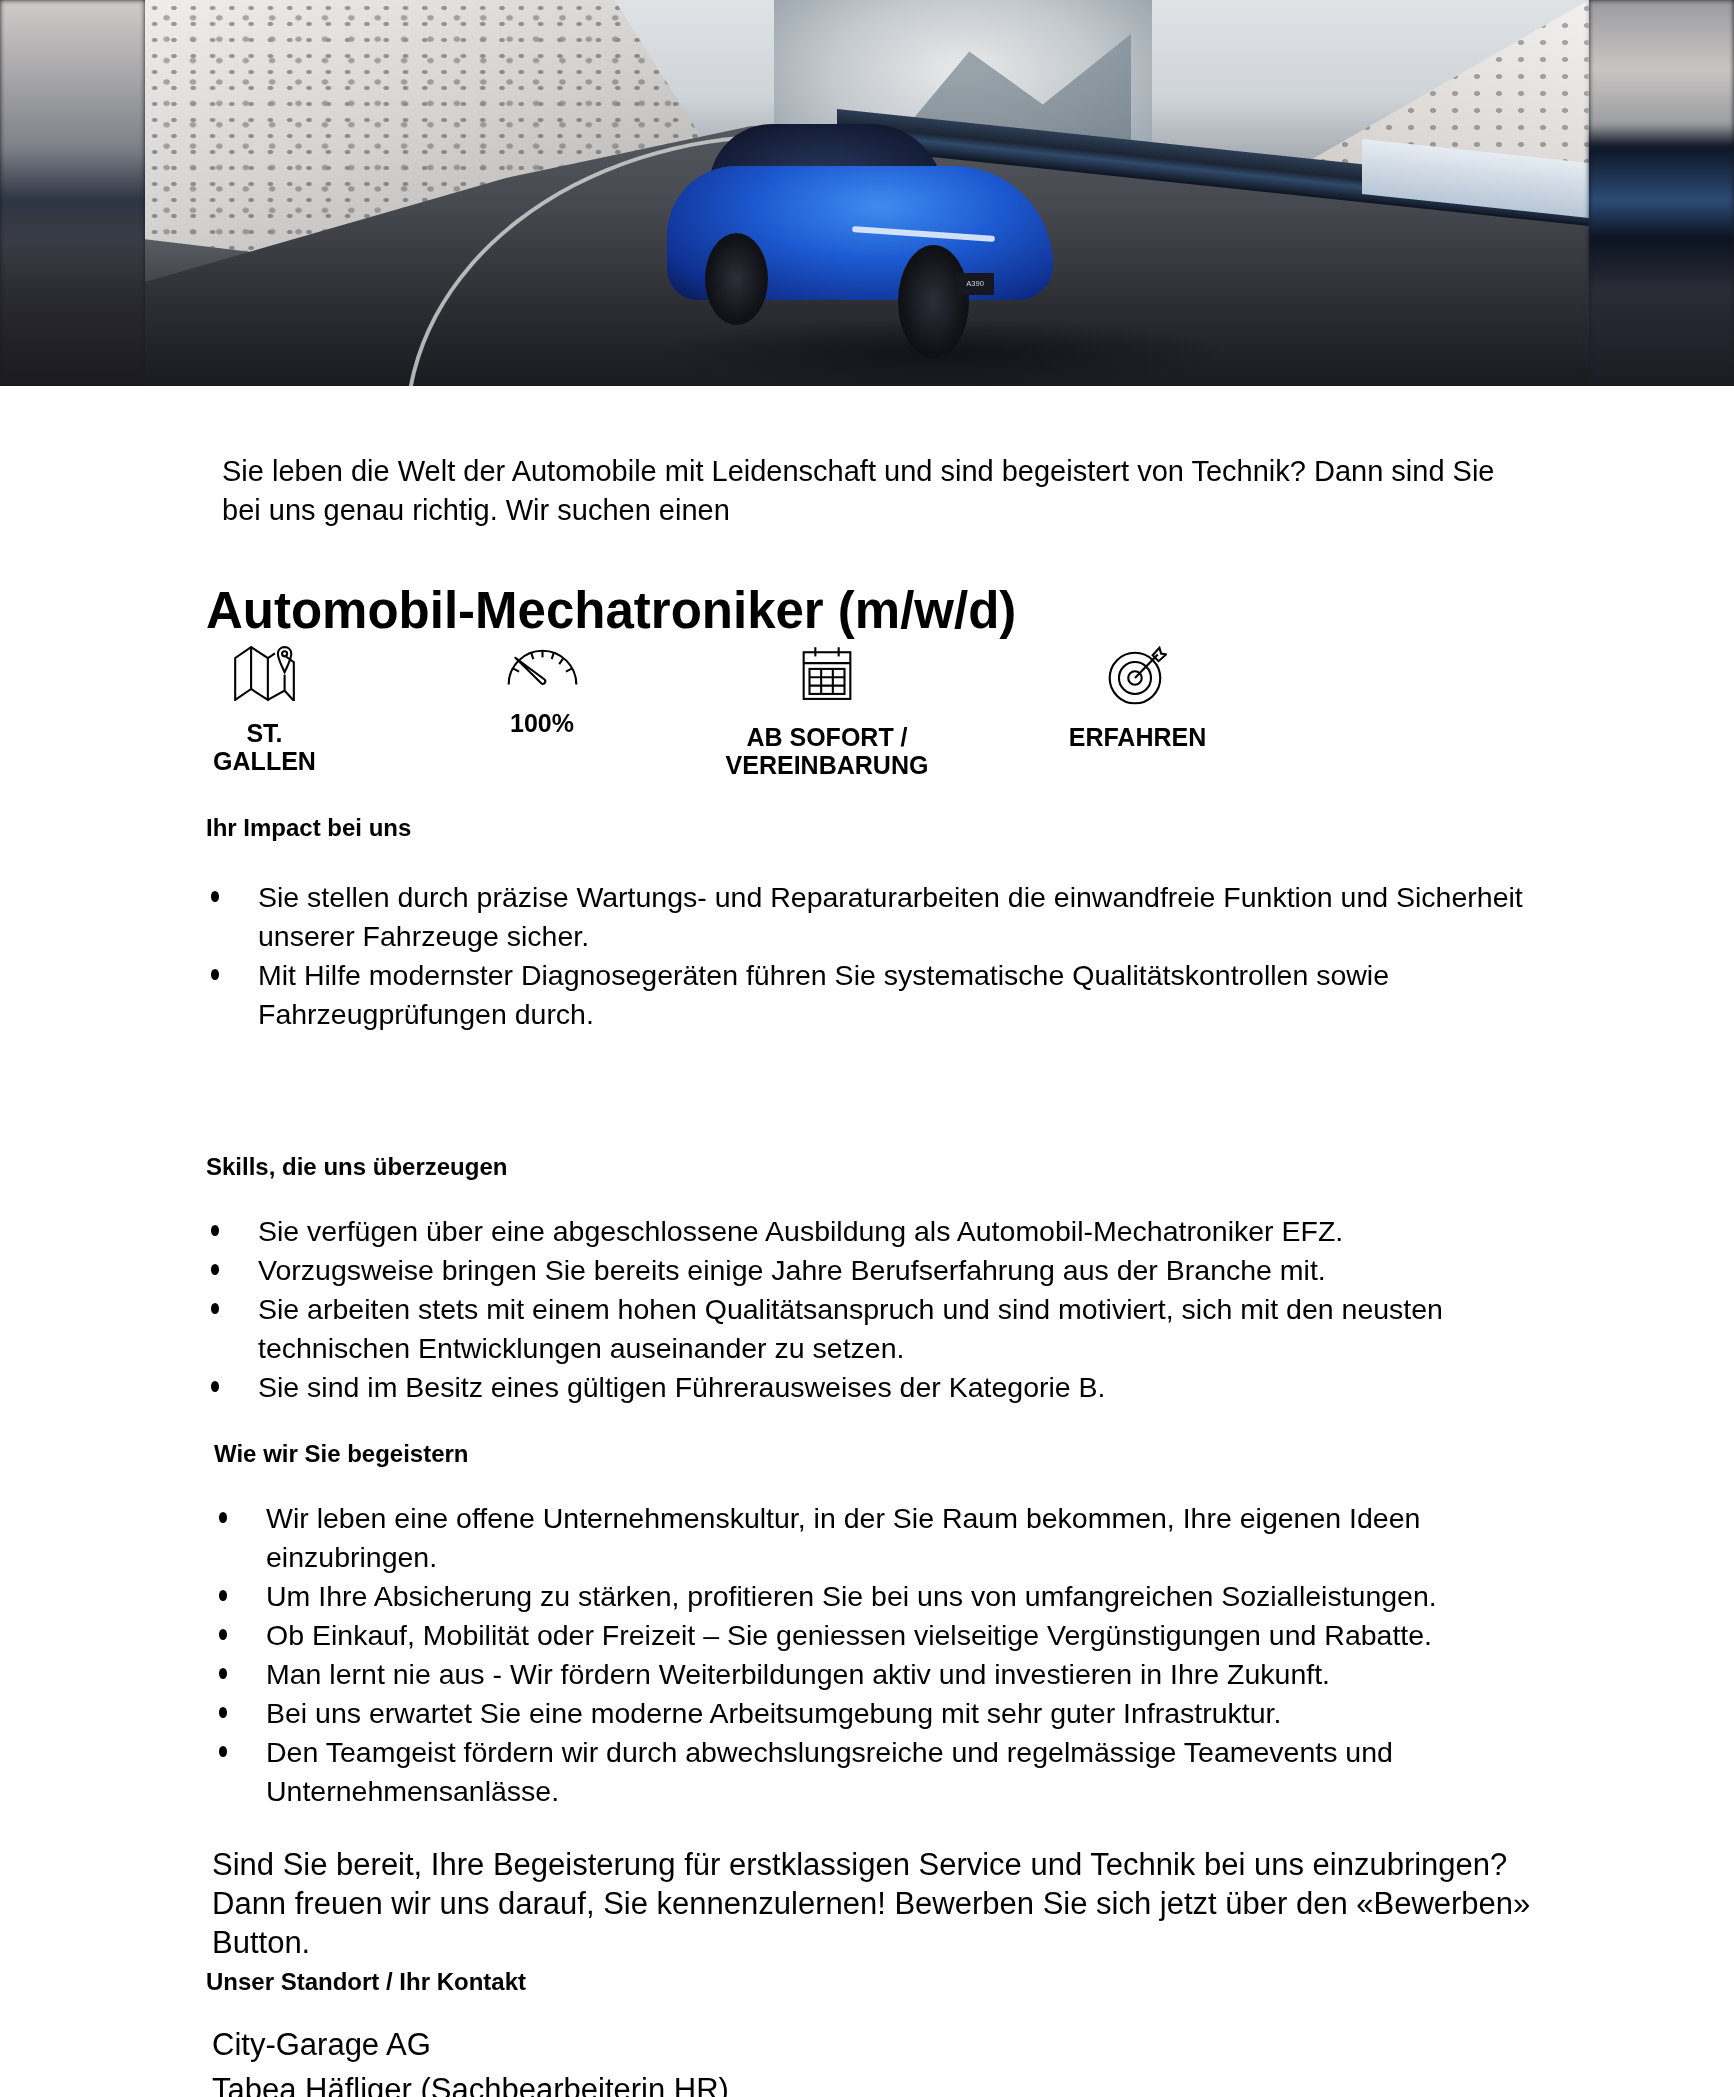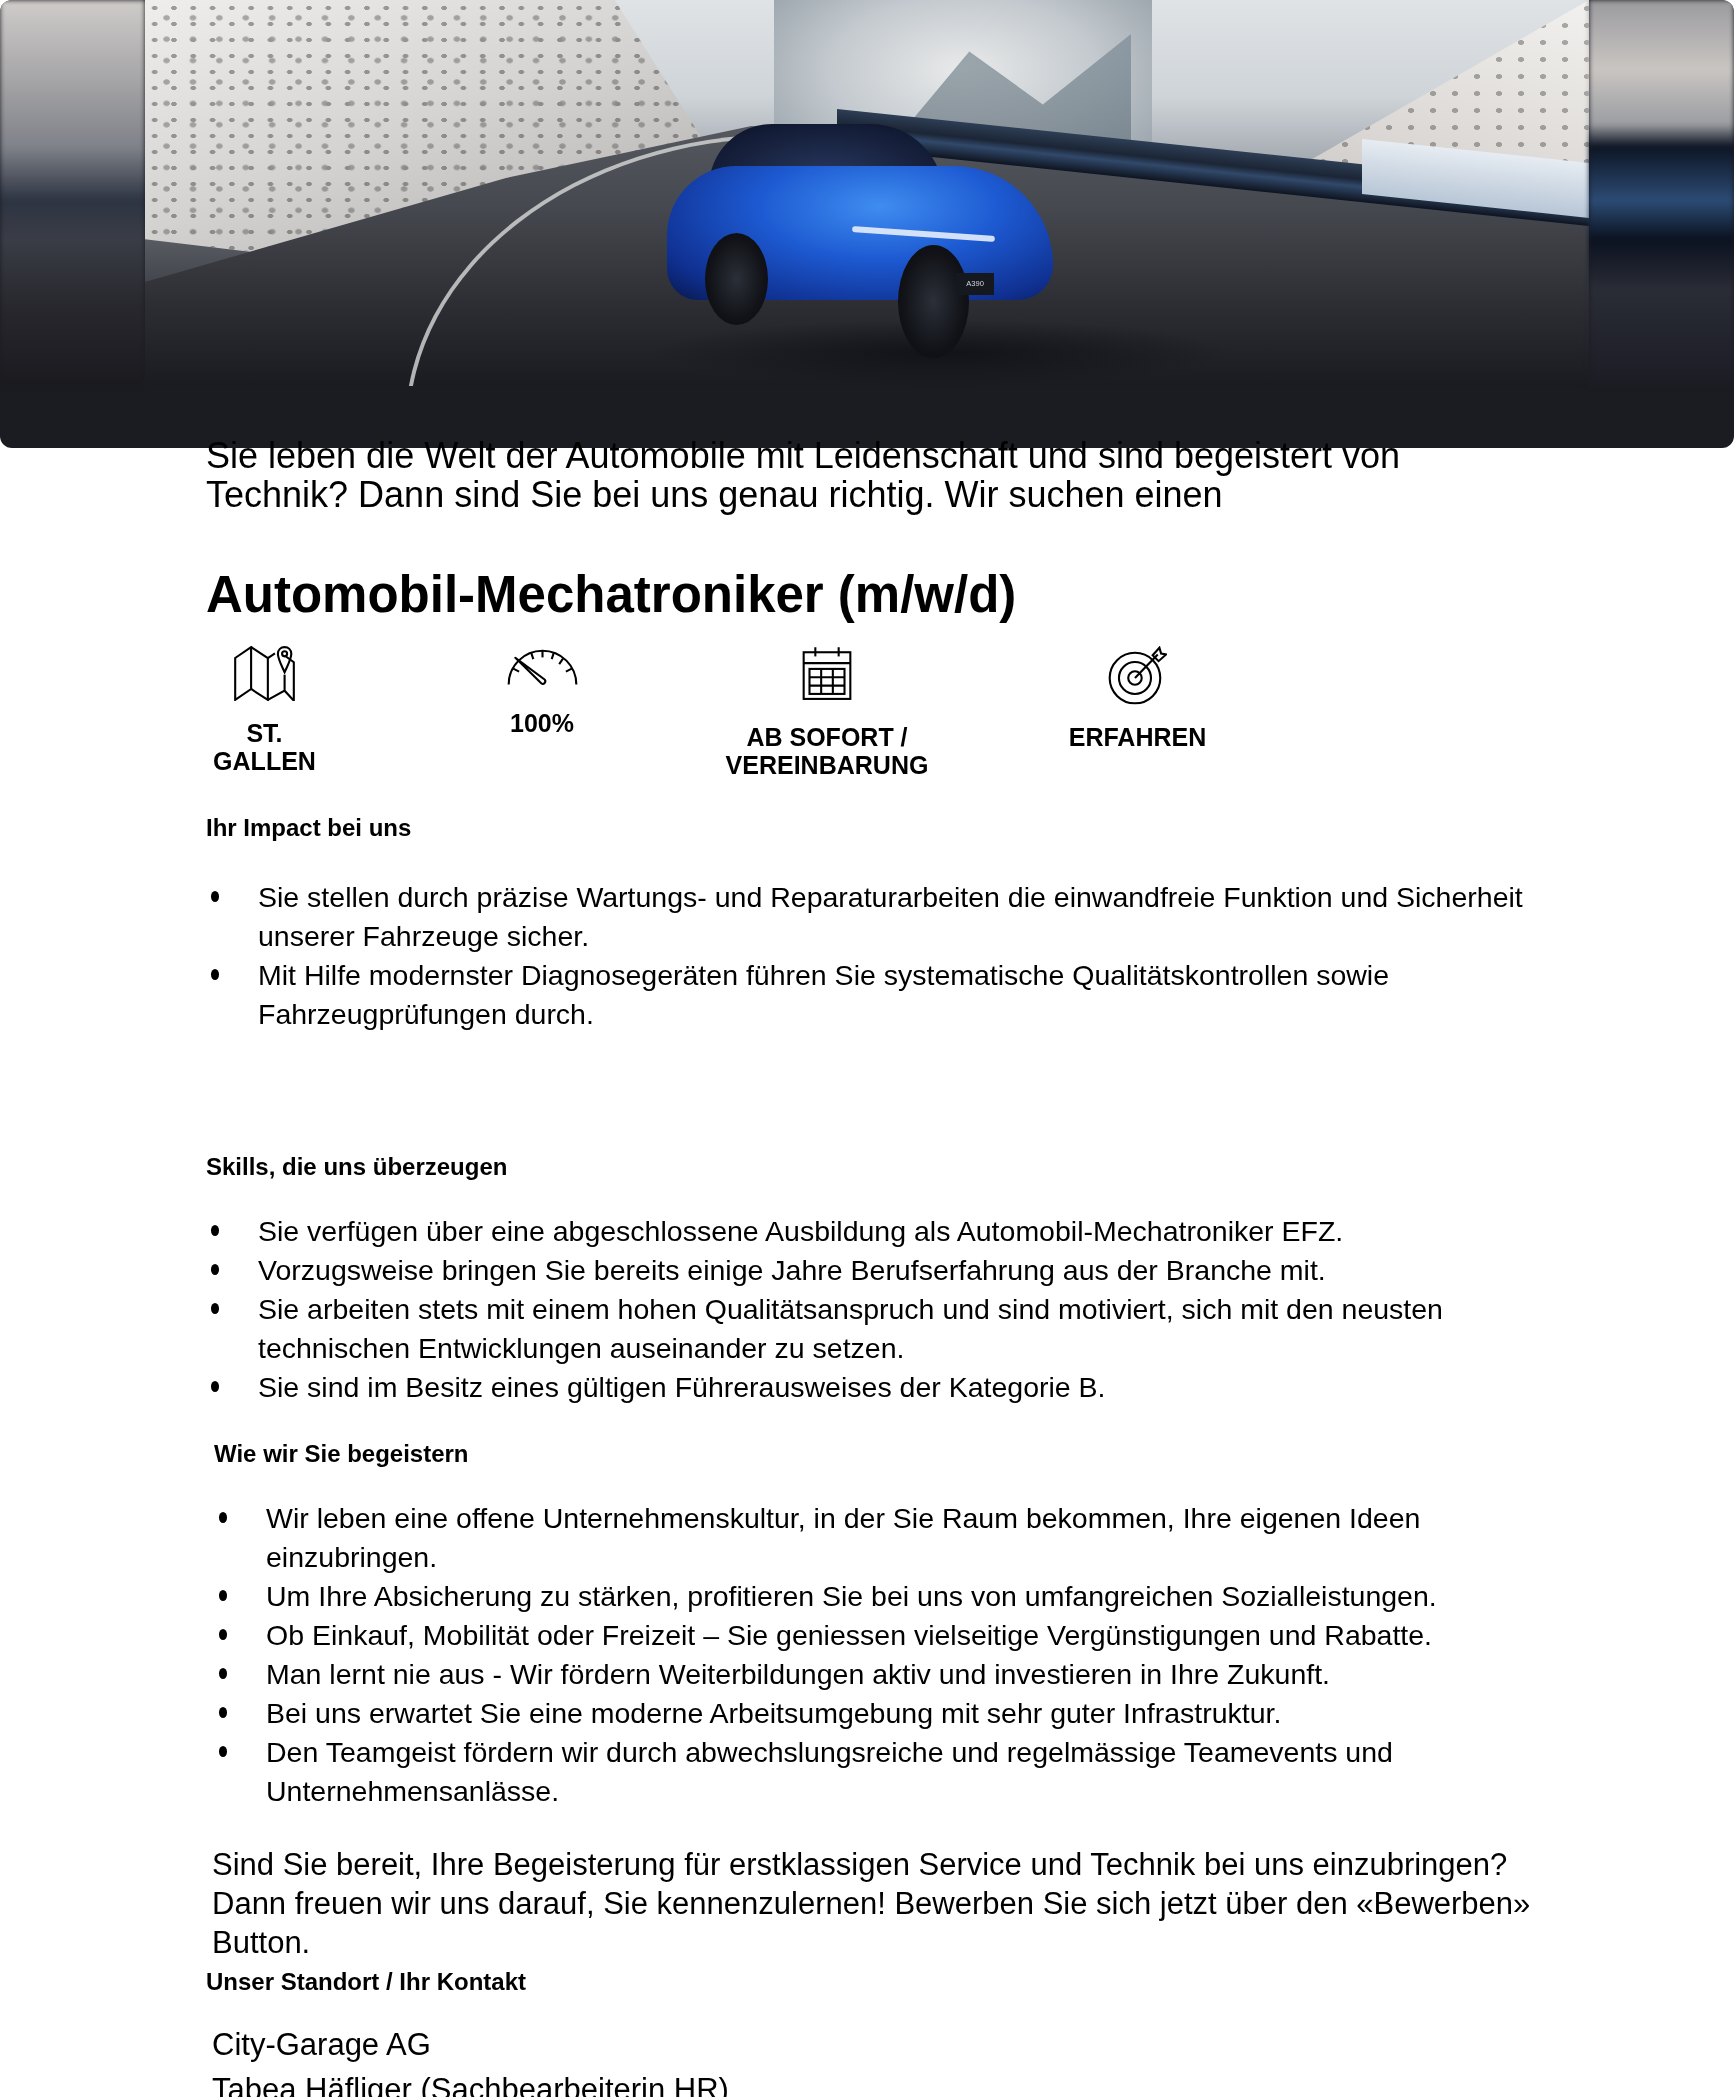--- a/index.html
+++ b/index.html
@@ -8,24 +8,23 @@
       height: 2452px;
       position: relative;
       overflow: hidden;
       font-family: "Liberation Sans", sans-serif;
       color: #000000;
     }
 
     
     .hero {
       position: absolute; left: 0; top: 0;
-      width: 1734px; height: 448px;
+      width: 1734px; height: 386px;
       overflow: hidden;
       background: #1b1c22;
-      border-radius: 12px;
     }
     .hero-side {
       position: absolute; top: 0; height: 386px; width: 145px;
       filter: blur(2.5px);
     }
     .hero-side.left { left: 0;
       background: linear-gradient(180deg, #cfccca 0%, #a7a6a8 20%, #7f8289 38%, #2d3442 52%, #3a3d46 62%, #27272d 80%, #1a1a1f 100%); }
     .hero-side.right { right: 0;
       background: linear-gradient(180deg, #9a9a9e 0%, #c9c5c2 18%, #9c9ea2 32%, #0d1524 38%, #2c4b74 52%, #0b1220 62%, #2a2c36 75%, #1b1c24 100%); }
     .hero-main {
@@ -75,21 +74,21 @@
     .hero-car .wheel.front { left: 252px; top: 138px; width: 71px; height: 113px; }
     .hero-car .wheel.rear { left: 59px; top: 126px; }
     .hero-car .plate { position: absolute; left: 310px; top: 166px; width: 38px; height: 22px;
       background: #16181f; color: #cfd6e2; font-size: 7.6px; text-align: center; line-height: 22px;
       font-family: "Liberation Sans", sans-serif; }
     .hero-shadow { position: absolute; left: 503px; top: 319px; width: 587px; height: 67px;
       background: radial-gradient(ellipse, rgba(10,12,16,.7) 0%, rgba(10,12,16,0) 70%); }
 
     
     .content { position: absolute; left: 206px; top: 436px; width: 1342px; }
-    .intro { font-size: 36px; line-height: 39px; margin: 0; }
+    .intro { font-size: 29px; line-height: 39px; margin: 16px; }
     .job-title { font-size: 51px; font-weight: bold; line-height: 63px; margin: 49px 0 0 0; }
 
     .facts { position: absolute; left: 0; top: 210px; width: 1342px; height: 134px; }
     .fact { position: absolute; top: 0; text-align: center; }
     .fact svg { display: block; margin: 0 auto; }
     .fact-label { font-size: 25px; font-weight: bold; line-height: 28px; }
     .fact.location { left: 0; width: 117px; }
     .fact.location .fact-label { margin-top: 17.6px; }
     .fact.workload { left: 294px; width: 84px; }
     .fact.workload .fact-label { margin-top: 21px; }

